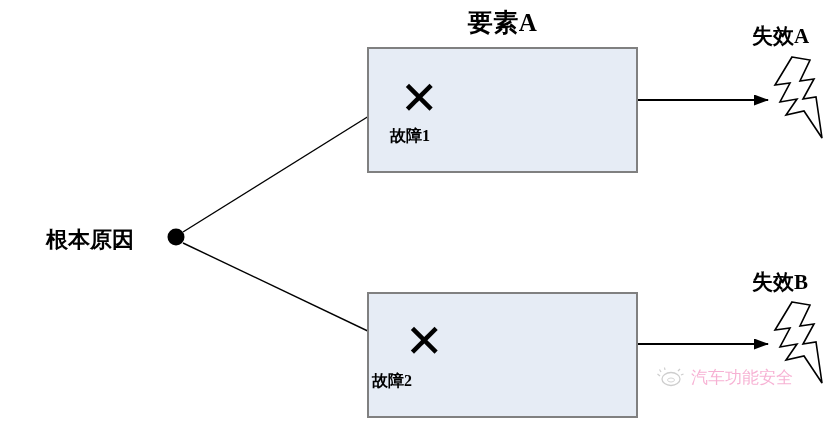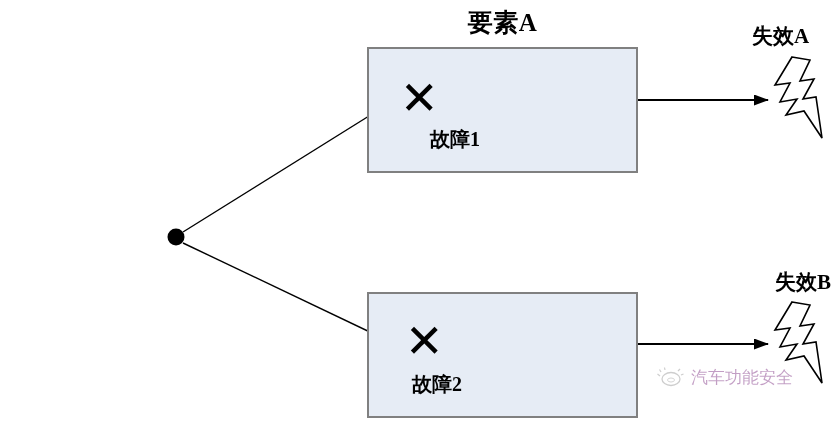--- a/index.html
+++ b/index.html
@@ -47,24 +47,23 @@
     font-weight: bold;
     font-size: 46px;
     line-height: 1;
     color: #000000;
     white-space: nowrap;
   }
   .fault-label {
     position: absolute;
     font-family: "Liberation Serif", "DejaVu Serif", serif;
     font-weight: bold;
-    font-size: 20px;
+    font-size: 16px;
     color: #000000;
     white-space: nowrap;
-    margin-left: 40px;
   }
   .failure-label {
     position: absolute;
     font-family: "Liberation Serif", "DejaVu Serif", serif;
     font-weight: bold;
     font-size: 21px;
     color: #000000;
     white-space: nowrap;
   }
   .root-label {
@@ -81,21 +80,21 @@
   .watermark {
     position: absolute;
     display: flex;
     align-items: center;
     gap: 6px;
     opacity: 0.42;
   }
   .watermark-text {
     font-family: "DejaVu Sans", sans-serif;
     font-size: 17px;
-    color: #701a75;
+    color: #ec4899;
     white-space: nowrap;
   }
 </style>
 </head>
 <body>
 
 <div id="canvas">
 
   <svg class="svg-layer" viewBox="0 0 835 422">
     <defs>
@@ -125,25 +124,26 @@
 
   <div class="failure-label" style="left:752px; top:22px;">失效A</div>
   <svg class="bolt" style="left:770px; top:55px;" width="56" height="85" viewBox="0 0 56 85">
     <path d="M22,2 L40,5 L30,26 L44,24 L33,44 L46,42 L52,83 L34,56 L16,60 L27,44 L10,47 L20,28 L5,30 z" fill="#ffffff" stroke="#000000" stroke-width="1.6" stroke-linejoin="miter"></path>
   </svg>
 
   <div class="element-box" style="left:367px; top:292px; width:271px; height:126px;"></div>
   <div class="fault-mark" style="left:405px; top:318px;">✕</div>
   <div class="fault-label" style="left:372px; top:371px;">故障2</div>
 
-  <div class="failure-label" style="left:752px; top:268px;margin-left:23px;">失效B</div>
+  <div class="failure-label" style="left:752px; top:268px;">失效B</div>
   <svg class="bolt" style="left:770px; top:300px;" width="56" height="85" viewBox="0 0 56 85">
     <path d="M22,2 L40,5 L30,26 L44,24 L33,44 L46,42 L52,83 L34,56 L16,60 L27,44 L10,47 L20,28 L5,30 z" fill="#ffffff" stroke="#000000" stroke-width="1.6" stroke-linejoin="miter"></path>
   </svg>
 
+  <div class="root-label" style="left:46px; top:225px;">根本原因</div>
 
   <div class="watermark" style="left:657px; top:366px;">
     <svg width="28" height="22" viewBox="0 0 28 22">
       <ellipse cx="14" cy="12" rx="9" ry="6.5" fill="none" stroke="#8a8a8a" stroke-width="1.3"></ellipse>
       <path d="M3,9 L0.5,7" stroke="#8a8a8a" stroke-width="1.2"></path>
       <path d="M4,5 L2.5,2.5" stroke="#8a8a8a" stroke-width="1.2"></path>
       <path d="M8,3 L7.5,0.5" stroke="#8a8a8a" stroke-width="1.2"></path>
       <path d="M21,4 L23,2" stroke="#8a8a8a" stroke-width="1.2"></path>
       <path d="M24,8 L26.5,7" stroke="#8a8a8a" stroke-width="1.2"></path>
       <ellipse cx="14" cy="13" rx="3.5" ry="2" fill="none" stroke="#9a9a9a" stroke-width="1"></ellipse>

